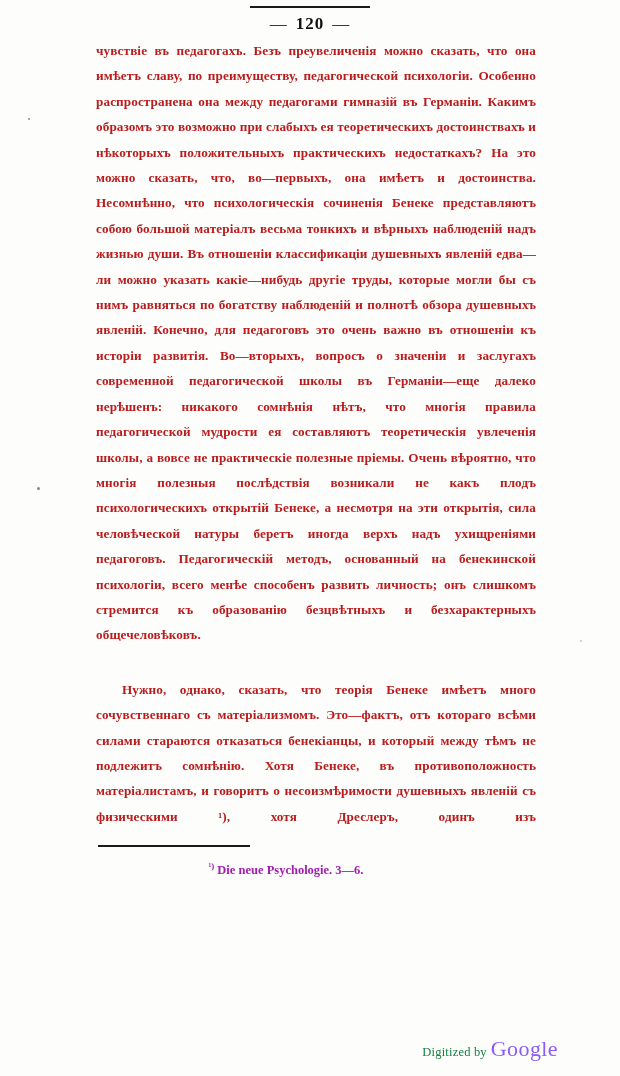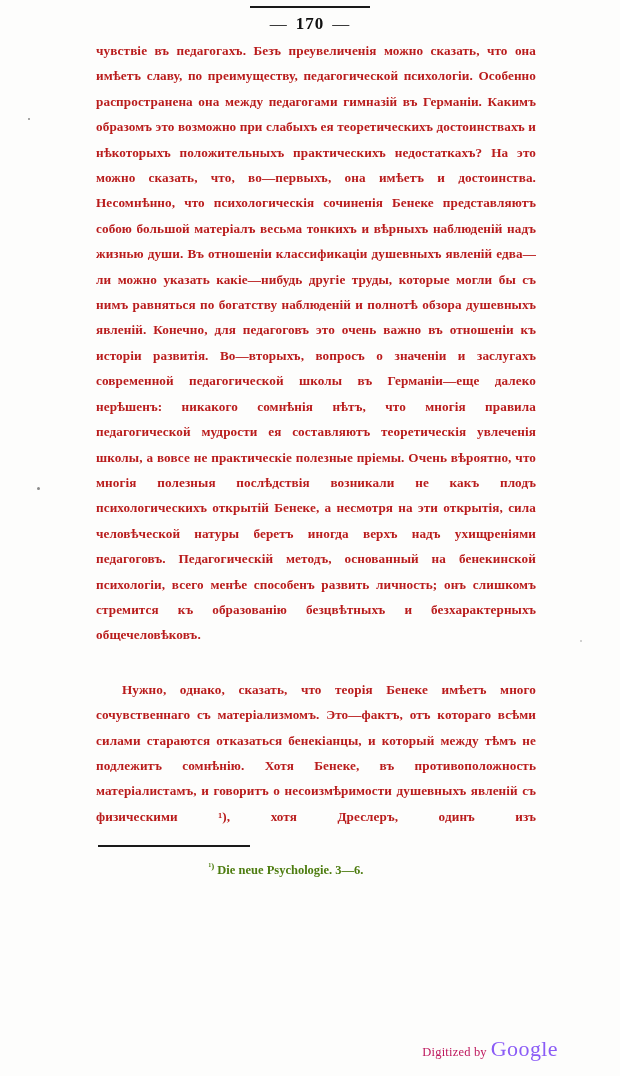--- a/index.html
+++ b/index.html
@@ -81,39 +81,39 @@
     width: 152px;
     height: 2px;
     background: #1a1a1a;
     margin: 0 0 14px 2px;
   }
   .footnote-text {
     font-size: 12.5px;
     font-weight: bold;
     text-align: center;
     width: 380px;
-    color: #4d7c0f;
+    color: #a21caf;
   }
   .footnote-text sup {
     font-size: 9px;
     vertical-align: super;
   }
   .watermark {
     position: absolute;
     right: 62px;
     bottom: 14px;
     font-family: "Liberation Serif", serif;
     font-size: 19px;
     color: #c8c8c8;
     letter-spacing: 0.4px;
     white-space: nowrap;
   }
   .watermark .digitized {
     font-size: 12.5px;
-    color: #be185d;
+    color: #15803d;
     letter-spacing: 0.2px;
     margin-right: 4px;
   }
   .watermark .g-logo {
     font-size: 22px;
     color: #8b5cf6;
     font-family: "Liberation Serif", serif;
   }
   .speck {
     position: absolute;
@@ -125,21 +125,21 @@
   .speck.s3 { left: 580px; top: 640px; width: 2px; height: 2px; opacity: .5;}
 </style>
 </head>
 <body>
 
 <div class="page">
 
   <div class="page-header">
     <div class="header-rule"></div>
     <div class="page-number">
-      <span class="dash">—</span><span>170</span><span class="dash">—</span>
+      <span class="dash">—</span><span>120</span><span class="dash">—</span>
     </div>
   </div>
 
   <div class="body-text">
     <p>чувствіе въ педагогахъ. Безъ преувеличенія можно сказать, что она имѣетъ славу, по преимуществу, педагогической психологіи. Особенно распространена она между педагогами гимназій въ Германіи. Какимъ образомъ это возможно при слабыхъ ея теоретическихъ достоинствахъ и нѣкоторыхъ положительныхъ практическихъ недостаткахъ? На это можно сказать, что, во—первыхъ, она имѣетъ и достоинства. Несомнѣнно, что психологическія сочиненія Бенеке представляютъ собою большой матеріалъ весьма тонкихъ и вѣрныхъ наблюденій надъ жизнью души. Въ отношеніи классификаціи душевныхъ явленій едва—ли можно указать какіе—нибудь другіе труды, которые могли бы съ нимъ равняться по богатству наблюденій и полнотѣ обзора душевныхъ явленій. Конечно, для педагоговъ это очень важно въ отношеніи къ исторіи развитія. Во—вторыхъ, вопросъ о значеніи и заслугахъ современной педагогической школы въ Германіи—еще далеко нерѣшенъ: никакого сомнѣнія нѣтъ, что многія правила педагогической мудрости ея составляютъ теоретическія увлеченія школы, а вовсе не практическіе полезные пріемы. Очень вѣроятно, что многія полезныя послѣдствія возникали не какъ плодъ психологическихъ открытій Бенеке, а несмотря на эти открытія, сила человѣческой натуры беретъ иногда верхъ надъ ухищреніями педагоговъ. Педагогическій методъ, основанный на бенекинской психологіи, всего менѣе способенъ развить личность; онъ слишкомъ стремится къ образованію безцвѣтныхъ и безхарактерныхъ общечеловѣковъ.</p>
     <p class="last-natural">Нужно, однако, сказать, что теорія Бенеке имѣетъ много сочувственнаго съ матеріализмомъ. Это—фактъ, отъ котораго всѣми силами стараются отказаться бенекіанцы, и который между тѣмъ не подлежитъ сомнѣнію. Хотя Бенеке, въ противоположность матеріалистамъ, и говоритъ о несоизмѣримости душевныхъ явленій съ физическими ¹), хотя Дреслеръ, одинъ изъ</p>
   </div>
 
   <div class="footnote-zone">
     <div class="footnote-rule"></div>

